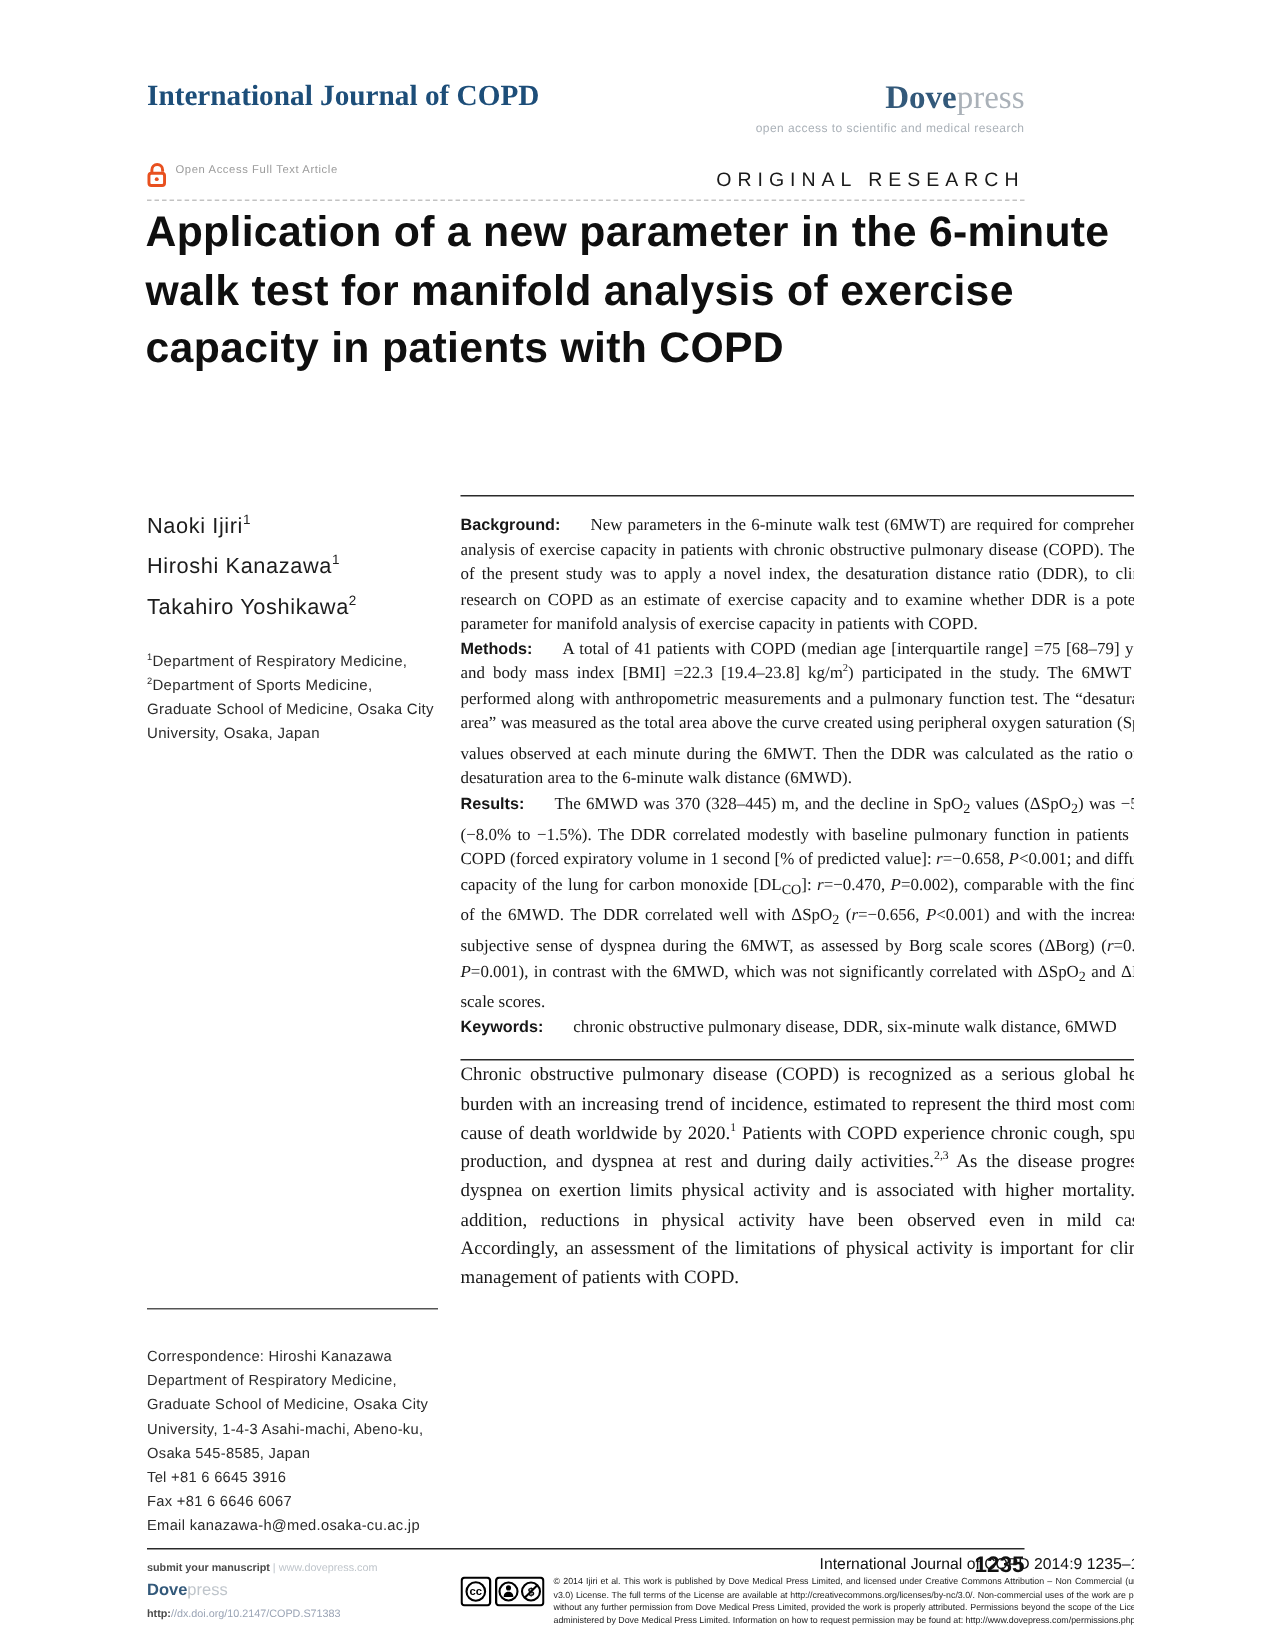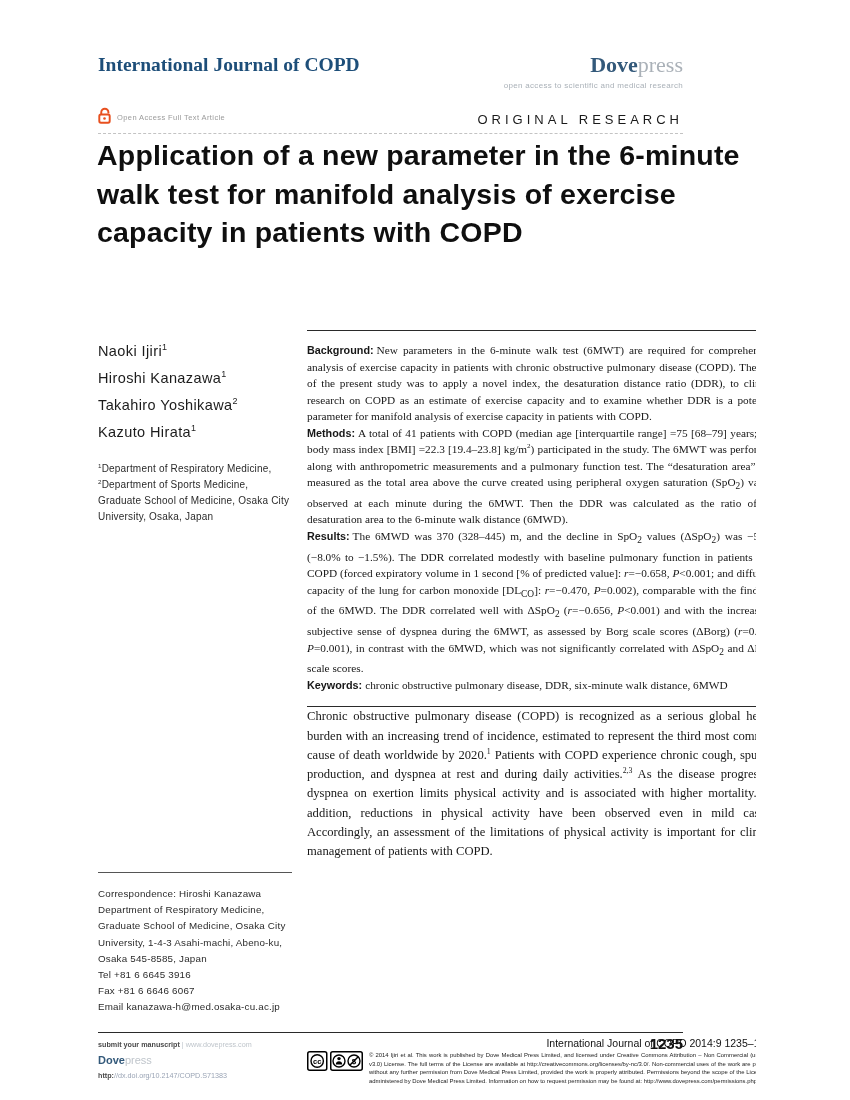--- a/index.html
+++ b/index.html
@@ -7,46 +7,46 @@
         font-family:"Liberation Sans",sans-serif;color:#1a1a1a;}
 
   
   .journal-name{position:absolute;left:98px;top:54px;
     font-family:"Liberation Serif",serif;font-weight:700;font-size:19.5px;color:#1d4e79;}
   .brand{position:absolute;right:73px;top:52px;font-family:"Liberation Serif",serif;font-size:22px;}
   .brand .dove{color:#33597a;font-weight:700;}
   .brand .press{color:#aab1b8;font-weight:400;}
   .tagline{position:absolute;right:73px;top:81px;font-size:8px;color:#aab1b8;letter-spacing:.3px;padding-left:27px;}
 
-  .oa-row{position:absolute;left:98px;top:108px;height:18px;display:flex;align-items:center;gap:6px;}
+  .oa-row{position:absolute;left:98px;top:108px;height:18px;display:flex;gap:6px;}
   .oa-label{font-size:7.5px;color:#9b9b9b;letter-spacing:.4px;}
   .article-type{position:absolute;right:73px;top:112px;font-size:13px;letter-spacing:4px;color:#1a1a1a;}
 
   .rule-dotted{position:absolute;left:98px;right:73px;top:133px;border-top:1px dashed #c3c3c3;}
 
   
   .title{position:absolute;left:97px;top:136px;width:692px;margin:0;
     font-weight:700;font-size:28.5px;line-height:38.5px;color:#0f0f0f;letter-spacing:.2px;}
 
   
   .left-col{position:absolute;left:98px;top:338px;width:196px;}
   .author{font-size:14.5px;line-height:27px;color:#1c1c1c;letter-spacing:.4px;}
   sup{font-size:.62em;line-height:0;vertical-align:super;}
   .affiliations{margin-top:15px;font-size:10px;line-height:16px;color:#2b2b2b;letter-spacing:.2px;}
 
   .correspondence{position:absolute;left:98px;top:872px;width:194px;
-    border-top:1.5px solid #555;padding-top:13px;
+    border-top:1.5px solid #555;padding-top:24px;
     font-size:9.8px;line-height:16.2px;color:#2b2b2b;white-space:pre-line;letter-spacing:.2px;}
 
   
   .right-col{position:absolute;left:307px;top:330px;width:470px;}
   .abstract{border-top:1.2px solid #2a2a2a;padding-top:11px;}
   .abstract p{margin:0;font-family:"Liberation Serif",serif;font-size:11.3px;line-height:16.5px;
     text-align:justify;color:#171717;}
-  .ab-label{font-family:"Liberation Sans",sans-serif;font-weight:700;font-size:10.8px;margin-right:3px;}
+  .ab-label{font-family:"Liberation Sans",sans-serif;font-weight:700;font-size:10.8px;margin-right:20px;}
   .ab-rule{border:none;border-top:1.2px solid #2a2a2a;margin:13px 0 0 0;}
   .intro-heading{margin:16px 0 6px 0;font-size:16.5px;font-weight:700;color:#111;}
   .intro p{margin:0;font-family:"Liberation Serif",serif;font-size:12.6px;line-height:19.3px;
     text-align:justify;color:#171717;}
   .intro p.indent{text-indent:15px;}
 
   
   .footer-rule{position:absolute;left:98px;right:73px;top:1032px;border-top:1.5px solid #2a2a2a;}
   .f-left{position:absolute;left:98px;top:1040px;width:200px;}
   .f-submit{font-size:7.2px;color:#bfc5cb;}
@@ -87,21 +87,20 @@
   <div class="article-type">ORIGINAL RESEARCH</div>
 
   <div class="rule-dotted"></div>
 
   <h1 class="title">Application of a new parameter in the 6-minute walk test for manifold analysis of exercise capacity in patients with COPD</h1>
 
   <div class="left-col">
     <div class="author"><span>Naoki Ijiri</span><sup>1</sup></div>
     <div class="author"><span>Hiroshi Kanazawa</span><sup>1</sup></div>
     <div class="author"><span>Takahiro Yoshikawa</span><sup>2</sup></div>
-    <div class="author"><span>Kazuto Hirata</span><sup>1</sup></div>
     <div class="affiliations"><sup>1</sup>Department of Respiratory Medicine, <sup>2</sup>Department of Sports Medicine, Graduate School of Medicine, Osaka City University, Osaka, Japan</div>
   </div>
 
   <div class="correspondence">Correspondence: Hiroshi Kanazawa
 Department of Respiratory Medicine,
 Graduate School of Medicine, Osaka City
 University, 1-4-3 Asahi-machi, Abeno-ku,
 Osaka 545-8585, Japan
 Tel +81 6 6645 3916
 Fax +81 6 6646 6067

